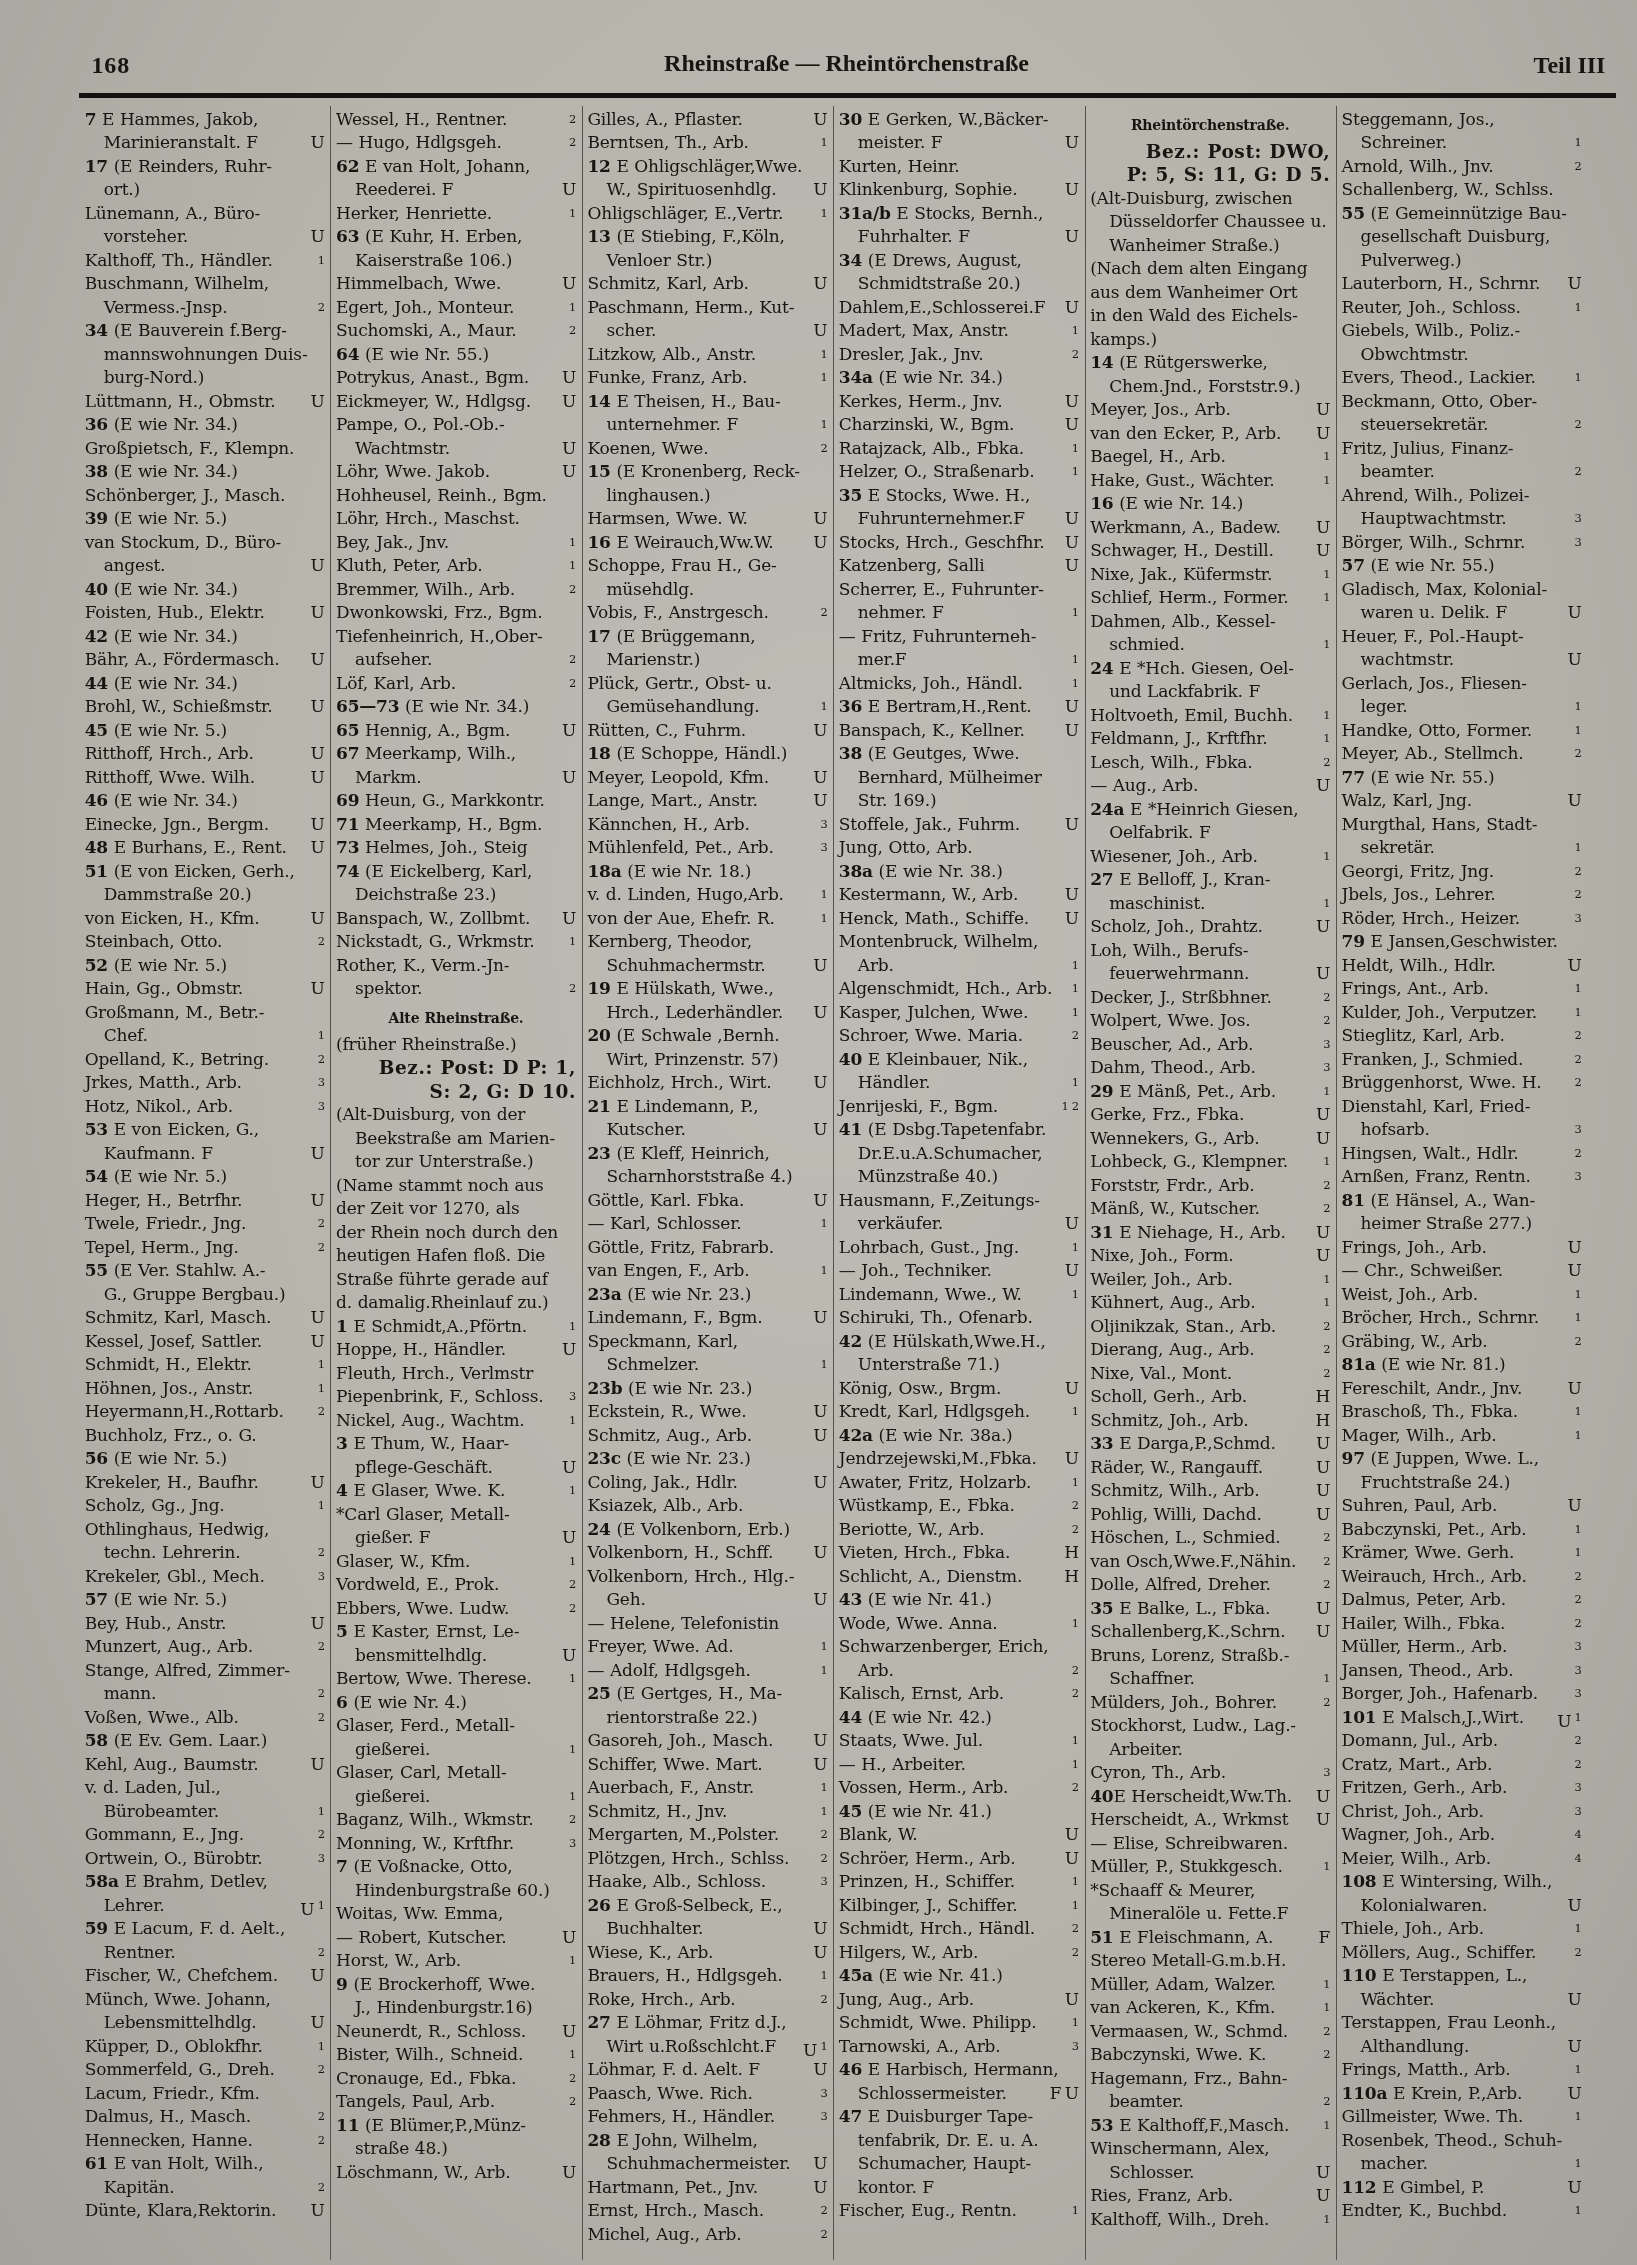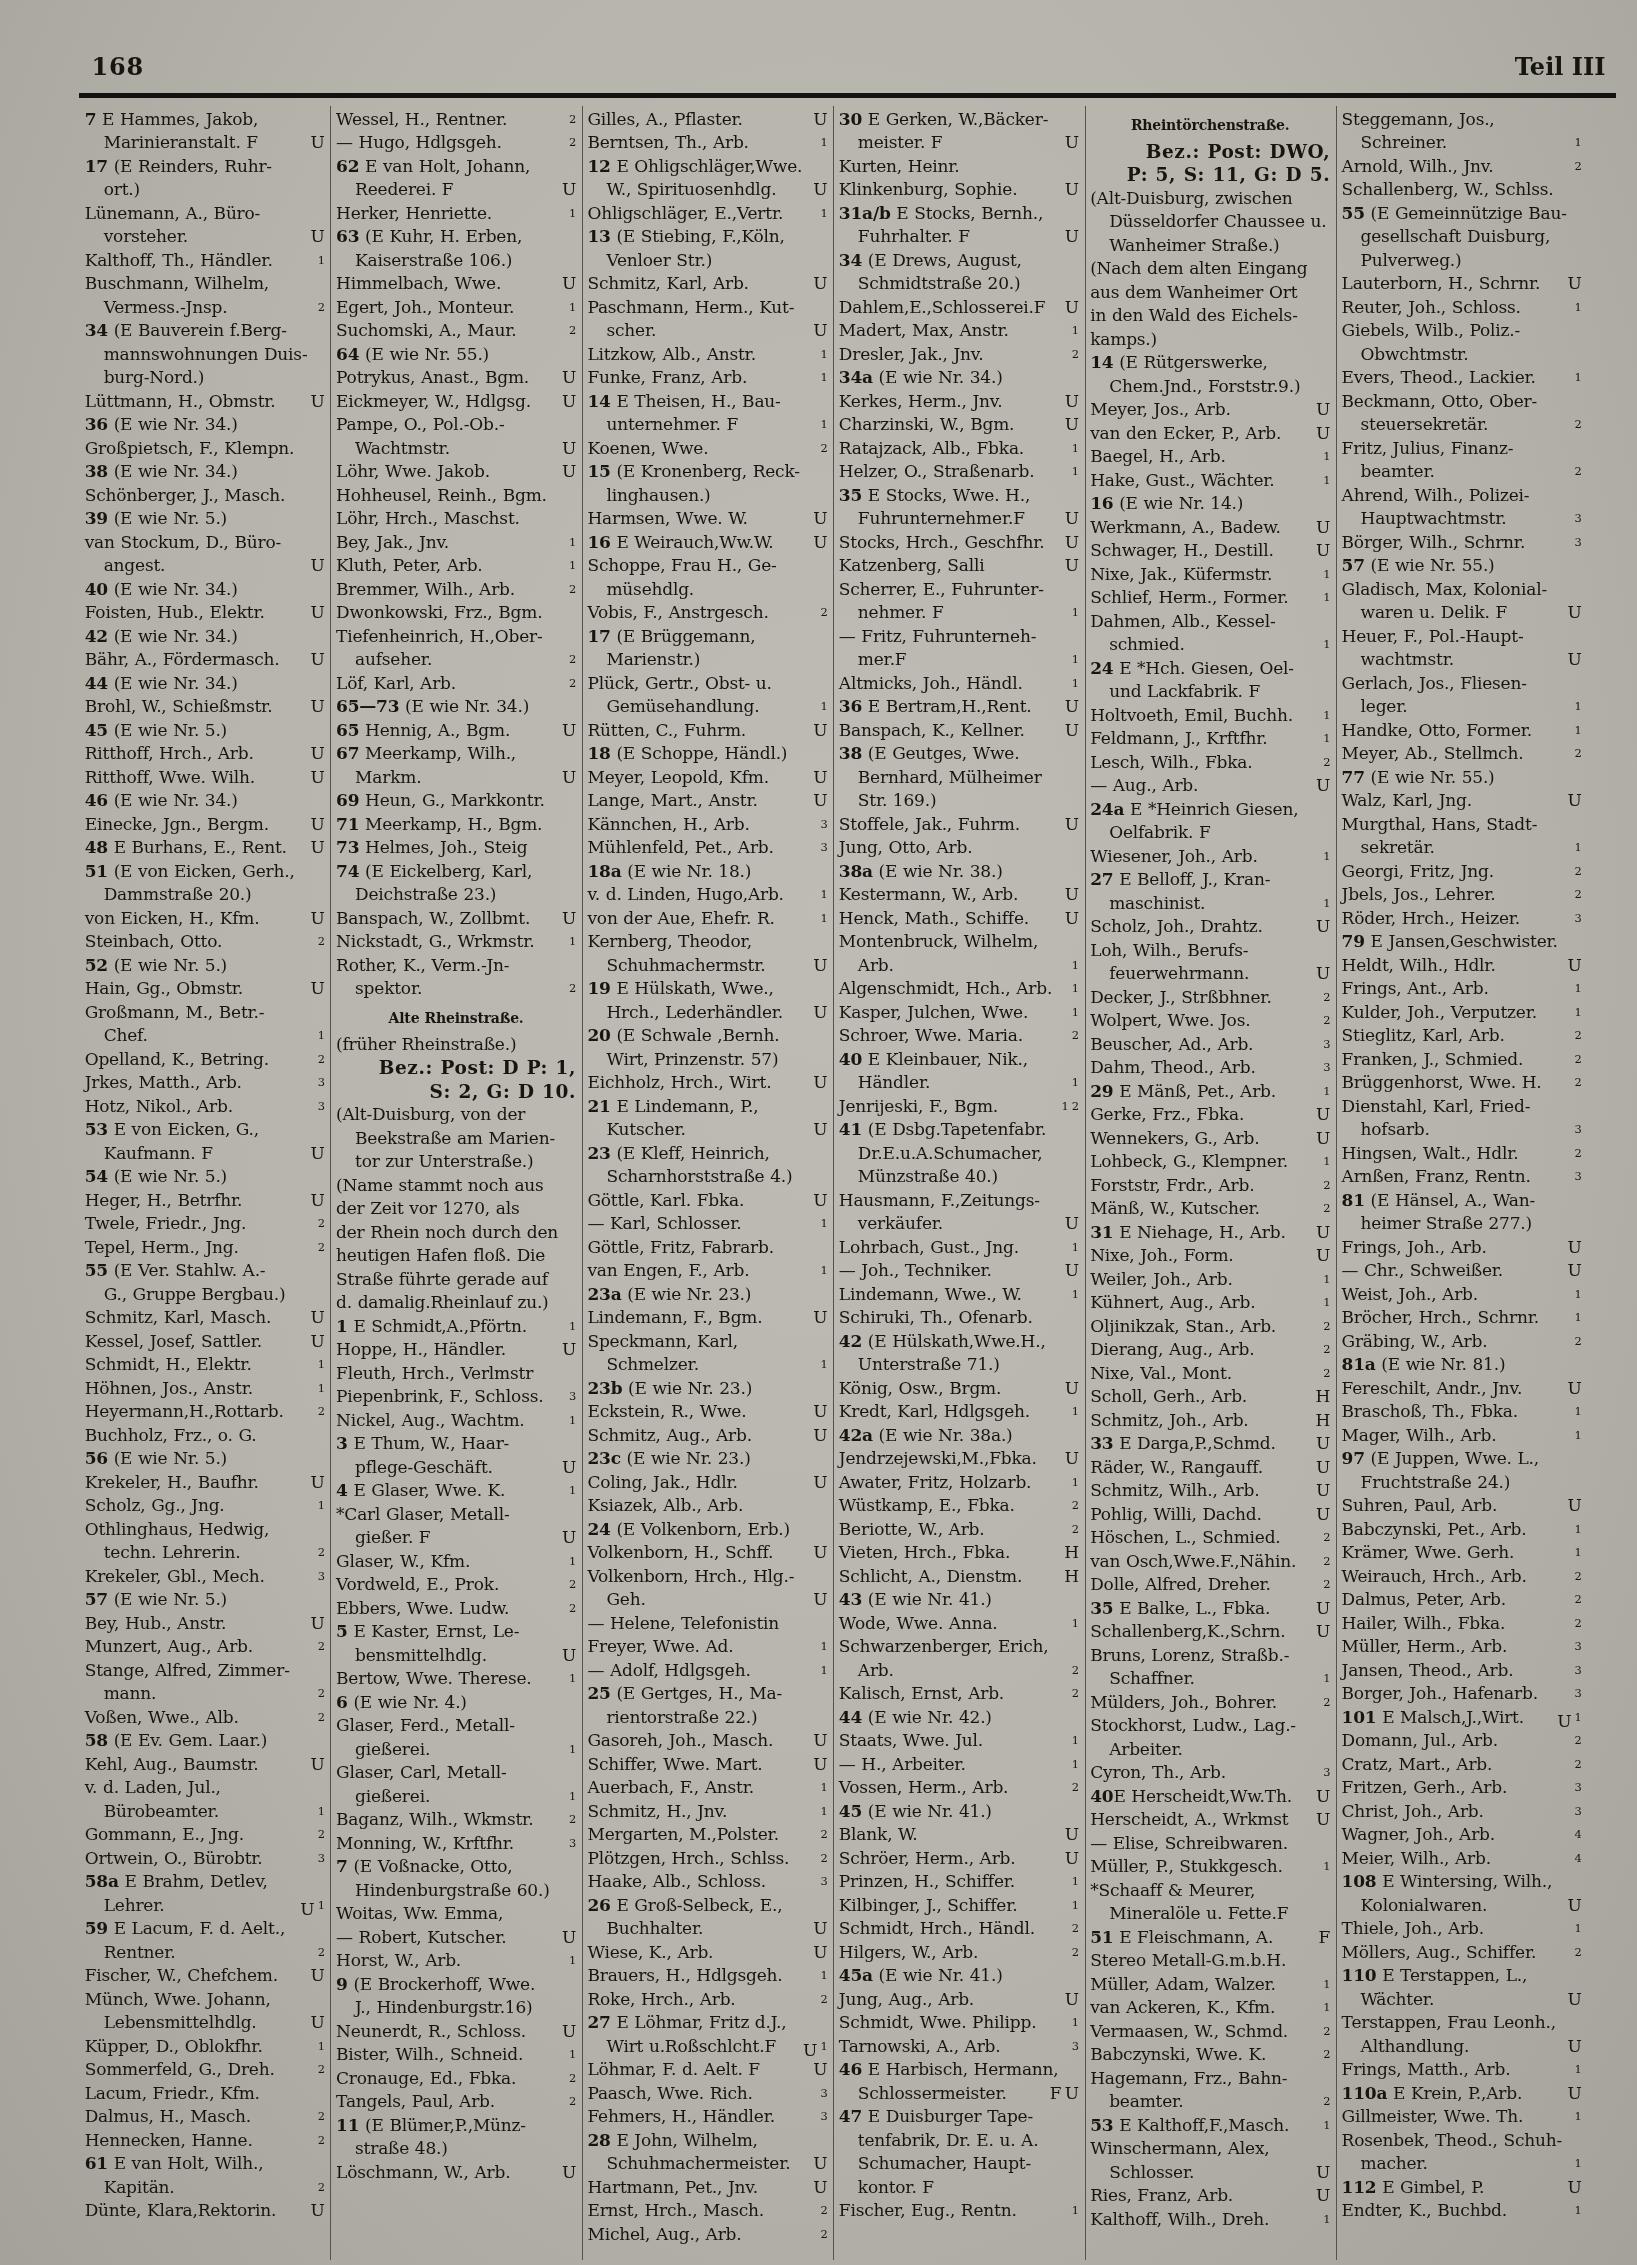--- a/index.html
+++ b/index.html
@@ -3,21 +3,21 @@
 <meta charset="utf-8">
 <style>
   html,body{margin:0;padding:0;}
   body{
     width:1637px;height:2266px;position:relative;overflow:hidden;
     background:#b7b4ac;
     background-image:radial-gradient(ellipse at 50% 40%, rgba(255,255,255,0.10) 0%, rgba(0,0,0,0.0) 55%, rgba(0,0,0,0.10) 100%);
     font-family:"DejaVu Serif", serif;
     color:#17150f;
   }
-  .pagehead{position:absolute;top:44px;left:80px;width:1533px;height:42px;}
+  .pagehead{position:absolute;top:44px;left:80px;width:1533px;height:42px;font-family:Liberation Serif, serif;}
   .pageno{position:absolute;left:11.4px;top:7.6px;font-size:24px;font-weight:bold;letter-spacing:0.9px;}
   .headtitle{position:absolute;left:0;right:0;top:5.7px;text-align:center;font-size:24px;font-weight:bold;}
   .headpart{position:absolute;right:7.6px;top:7.6px;font-size:24px;font-weight:bold;}
   .rule{position:absolute;top:93px;left:79px;width:1537px;height:4.7px;background:#121210;}
   .cols{position:absolute;top:106px;left:80px;width:1537px;height:2152px;display:flex;}
   .col{
     width:240px;height:2152px;overflow:hidden;flex:0 0 auto;
     padding:1.9px 5.7px 0 4.7px;font-size:17px;line-height:23.5px;
     letter-spacing:-0.2px;word-spacing:0.5px;
   }
@@ -30,20 +30,21 @@
   .line b{font-weight:bold;}
   .r{position:absolute;right:0;top:0;font-size:17px;}
   .r .sup{font-size:11.4px;vertical-align:5.7px;}
   .r .big{font-size:17px;}
 </style>
 </head>
 <body>
 
 <div class="pagehead">
   <span class="pageno">168</span>
+  <span class="headtitle">Rheinstraße  —  Rheintörchenstraße</span>
   <span class="headpart">Teil III</span>
 </div>
 <div class="rule"></div>
 
 <div class="cols">
   <div class="col">
       <div class="line"><span class="t"><b>7</b> E Hammes, Jakob,</span></div>
       <div class="line ind"><span class="t">Marinieranstalt. F</span><span class="r"><span class="big">U</span></span></div>
       <div class="line"><span class="t"><b>17</b> (E Reinders, Ruhr-</span></div>
       <div class="line ind"><span class="t">ort.)</span></div>

